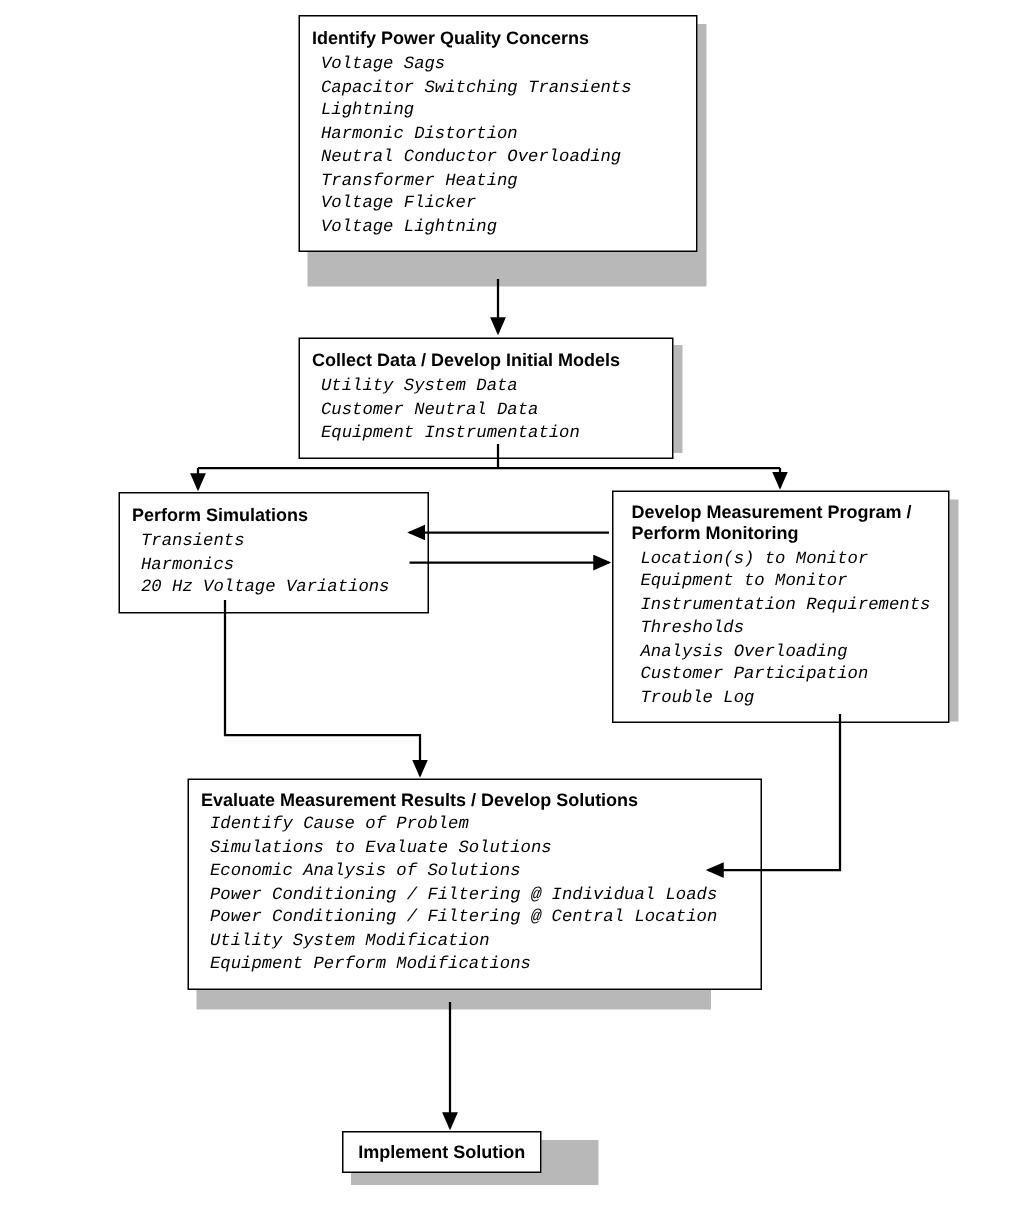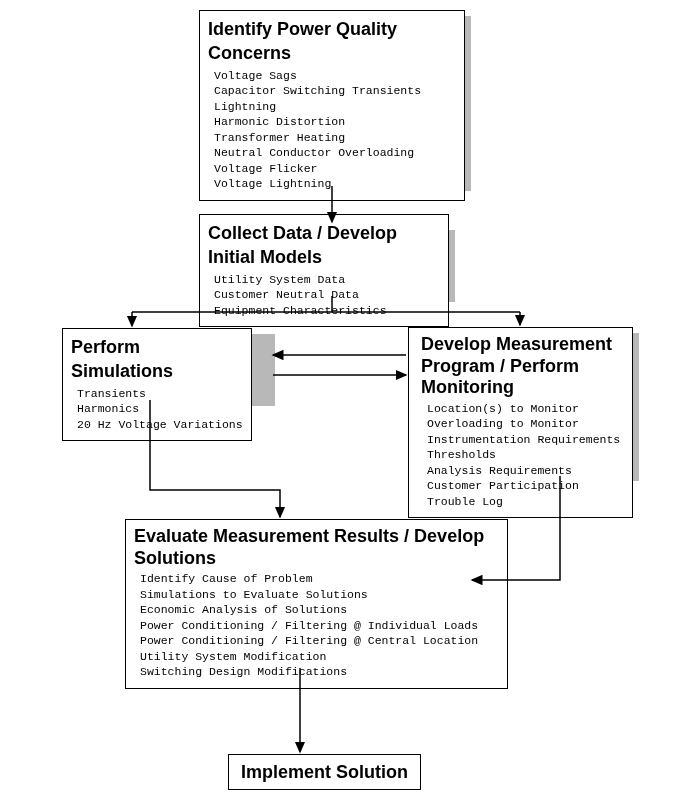--- a/index.html
+++ b/index.html
@@ -23,91 +23,91 @@
     border: 1.5px solid #000;
     padding: 6px 8px 8px 8px;
   }
   .shadow {
     position: absolute;
     background: #b8b8b8;
   }
   .title {
     font-family: Arial, sans-serif;
     font-weight: bold;
-    font-size: 18px;
+    font-size: 12px;
     margin-bottom: 2px;
   }
-  .item { white-space: pre; padding-left: 6px; }
+  .item { white-space: pre; padding-left: 6px; font-style: italic; }
   svg.arrows {
     position: absolute;
     left: 0; top: 0;
     width: 678px; height: 804px;
     pointer-events: none;
   }
 </style>
 </head>
 <body>
 
 <div class="canvas">
 
   <div class="shadow" style="left:205px; top:16px; width:266px; height:175px;"></div>
   <div class="box" style="left:199px; top:10px; width:266px;">
     <div class="title">Identify Power Quality Concerns</div>
     <div class="item">Voltage Sags</div>
     <div class="item">Capacitor Switching Transients</div>
     <div class="item">Lightning</div>
     <div class="item">Harmonic Distortion</div>
+    <div class="item">Neutral Conductor Overloading</div>
     <div class="item">Transformer Heating</div>
-    <div class="item">Neutral Conductor Overloading</div>
     <div class="item">Voltage Flicker</div>
     <div class="item">Voltage Lightning</div>
   </div>
 
   <div class="shadow" style="left:205px; top:230px; width:250px; height:72px;"></div>
-  <div class="box" style="left:199px; top:214px; width:250px;">
+  <div class="box" style="left:199px; top:225px; width:250px;">
     <div class="title">Collect Data / Develop Initial Models</div>
     <div class="item">Utility System Data</div>
     <div class="item">Customer Neutral Data</div>
-    <div class="item">Equipment Characteristics</div>
+    <div class="item">Equipment Instrumentation</div>
   </div>
 
   <div class="shadow" style="left:85px; top:334px; width:190px; height:72px;"></div>
-  <div class="box" style="left:62px; top:328px; width:190px;">
+  <div class="box" style="left:79px; top:328px; width:207px;">
     <div class="title">Perform Simulations</div>
     <div class="item">Transients</div>
     <div class="item">Harmonics</div>
     <div class="item">20 Hz Voltage Variations</div>
   </div>
 
   <div class="shadow" style="left:414px; top:333px; width:225px; height:148px;"></div>
   <div class="box" style="left:408px; top:327px; width:225px;padding-left:12px;">
     <div class="title" style="line-height:1.2">Develop Measurement Program / Perform Monitoring</div>
     <div class="item">Location(s) to Monitor</div>
-    <div class="item">Overloading to Monitor</div>
+    <div class="item">Equipment to Monitor</div>
     <div class="item">Instrumentation Requirements</div>
     <div class="item">Thresholds</div>
-    <div class="item">Analysis Requirements</div>
+    <div class="item">Analysis Overloading</div>
     <div class="item">Customer Participation</div>
     <div class="item">Trouble Log</div>
   </div>
 
   <div class="shadow" style="left:131px; top:525px; width:343px; height:148px;"></div>
   <div class="box" style="left:125px; top:519px; width:383px;">
     <div class="title" style="line-height:1.2">Evaluate Measurement Results / Develop Solutions</div>
     <div class="item">Identify Cause of Problem</div>
     <div class="item">Simulations to Evaluate Solutions</div>
     <div class="item">Economic Analysis of Solutions</div>
     <div class="item">Power Conditioning / Filtering @ Individual Loads</div>
     <div class="item">Power Conditioning / Filtering @ Central Location</div>
     <div class="item">Utility System Modification</div>
-    <div class="item">Switching Design Modifications</div>
+    <div class="item">Equipment Perform Modifications</div>
   </div>
 
   <div class="shadow" style="left:234px; top:760px; width:165px; height:30px;"></div>
-  <div class="box" style="left:228px; top:754px; width:193px; padding:5px 8px; text-align:center;">
+  <div class="box" style="left:228px; top:754px; width:133px; padding:5px 8px; text-align:center;">
     <div class="title" style="margin:0">Implement Solution</div>
   </div>
 
   <svg class="arrows">
     <defs>
       <marker id="ah" markerWidth="10" markerHeight="10" refX="7" refY="3.5" orient="auto">
         <polygon points="0 0, 8 3.5, 0 7" fill="#000"></polygon>
       </marker>
     </defs>
 

